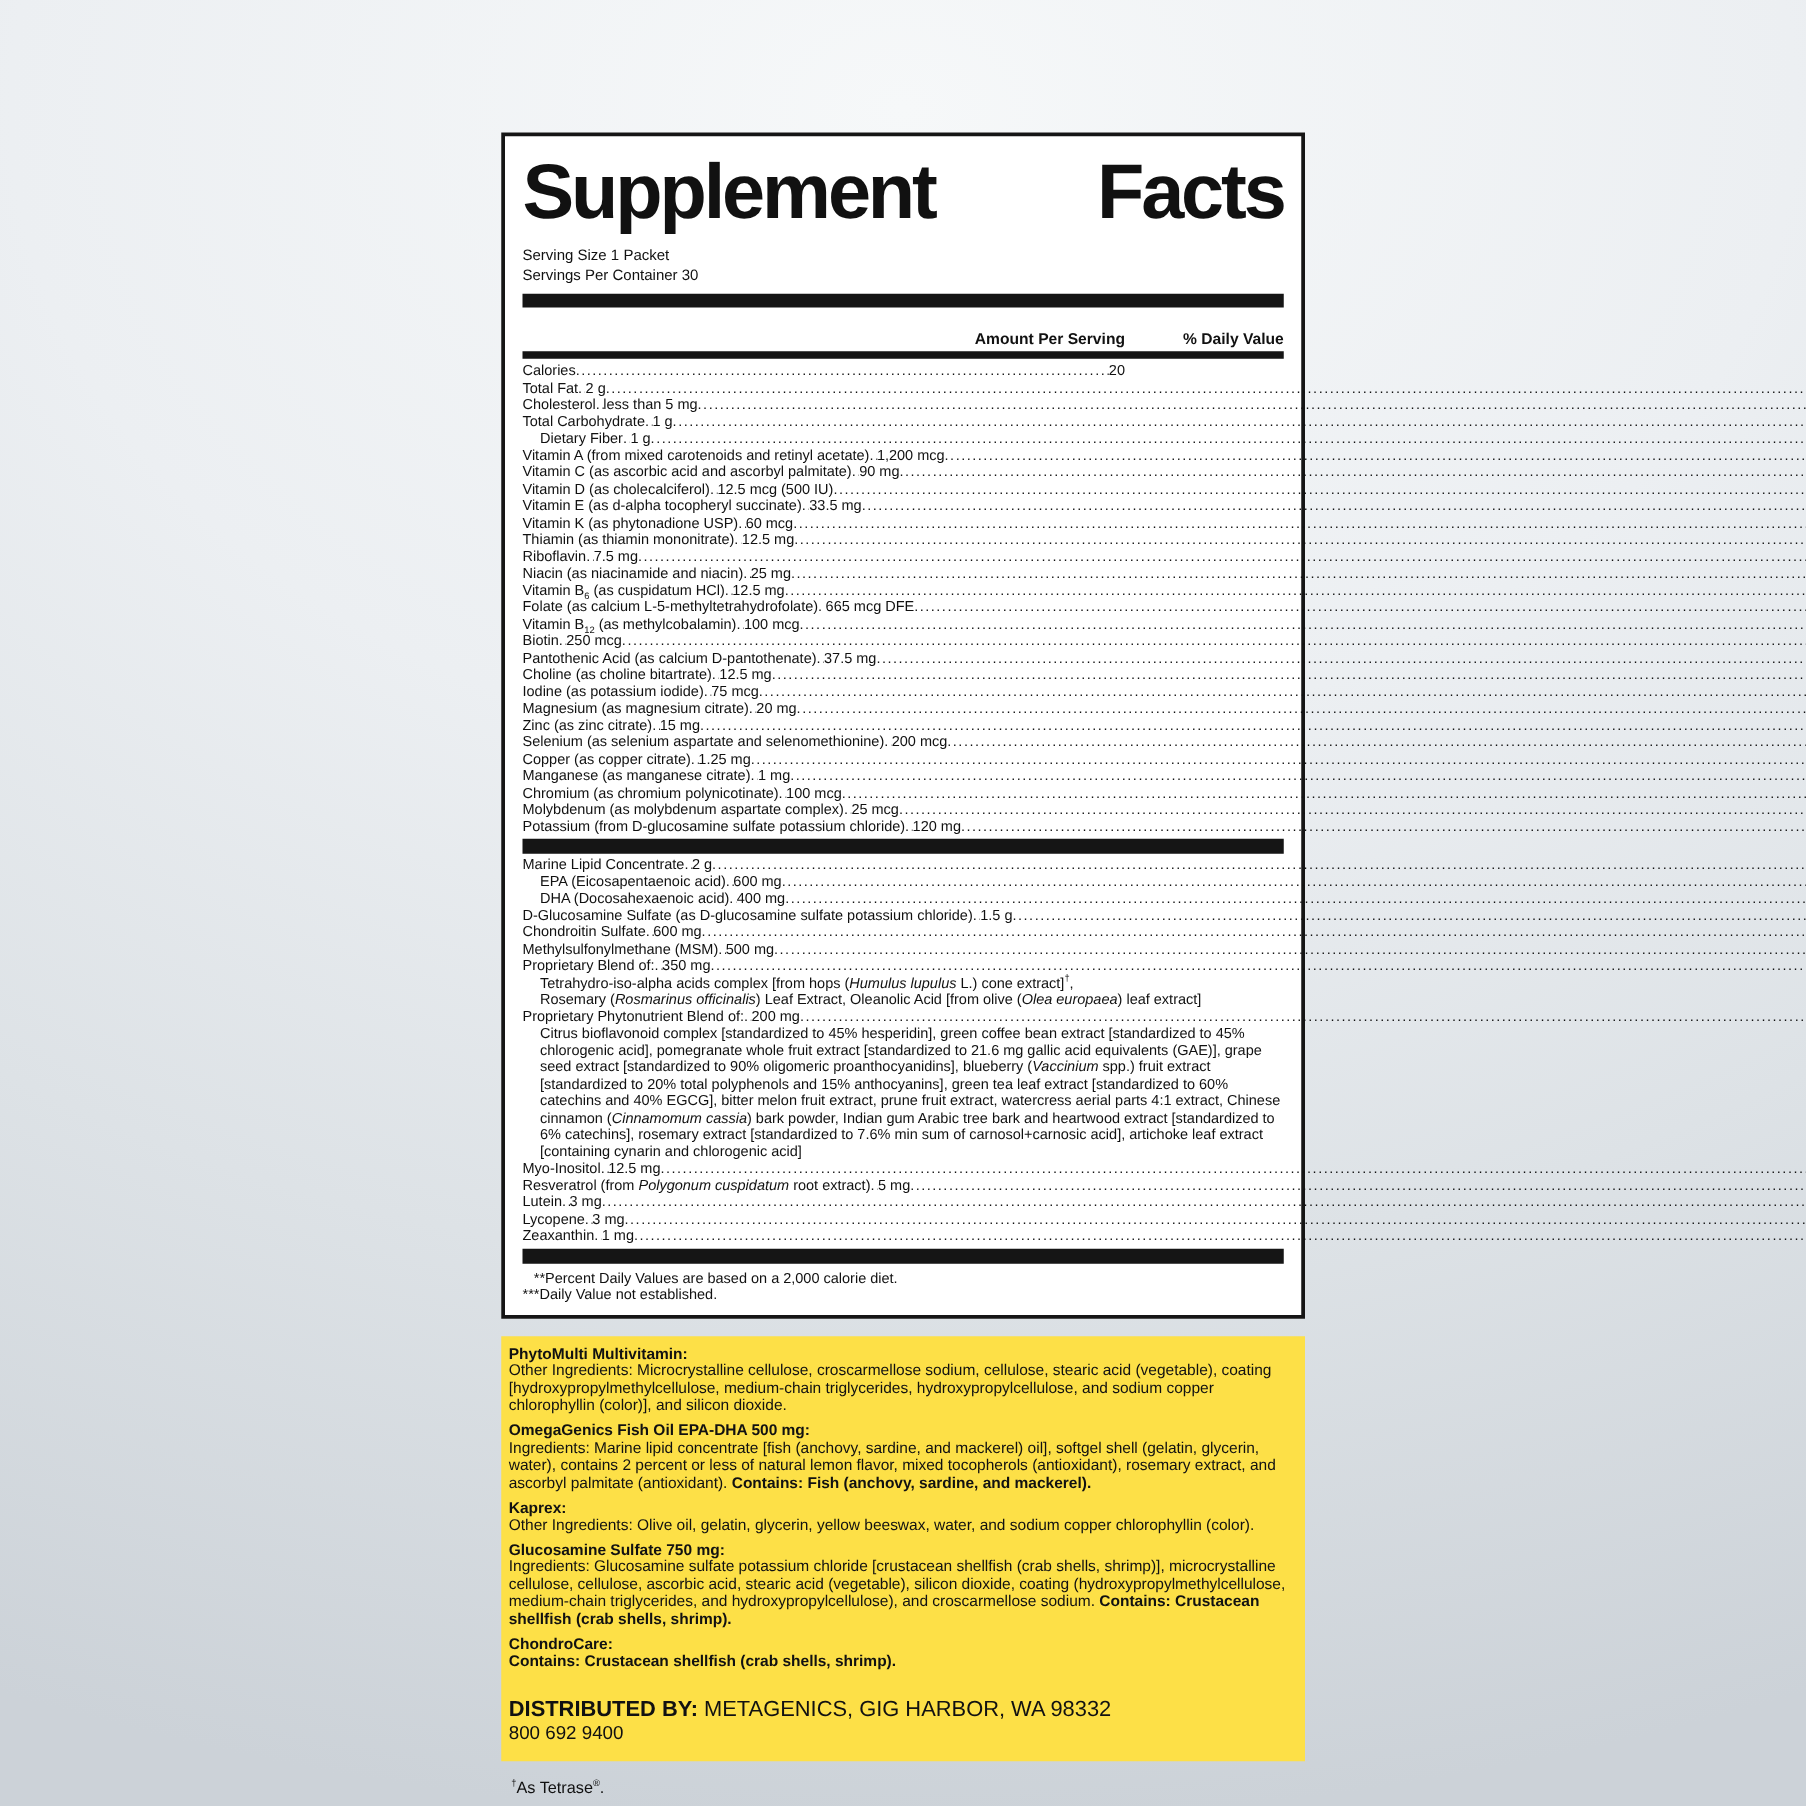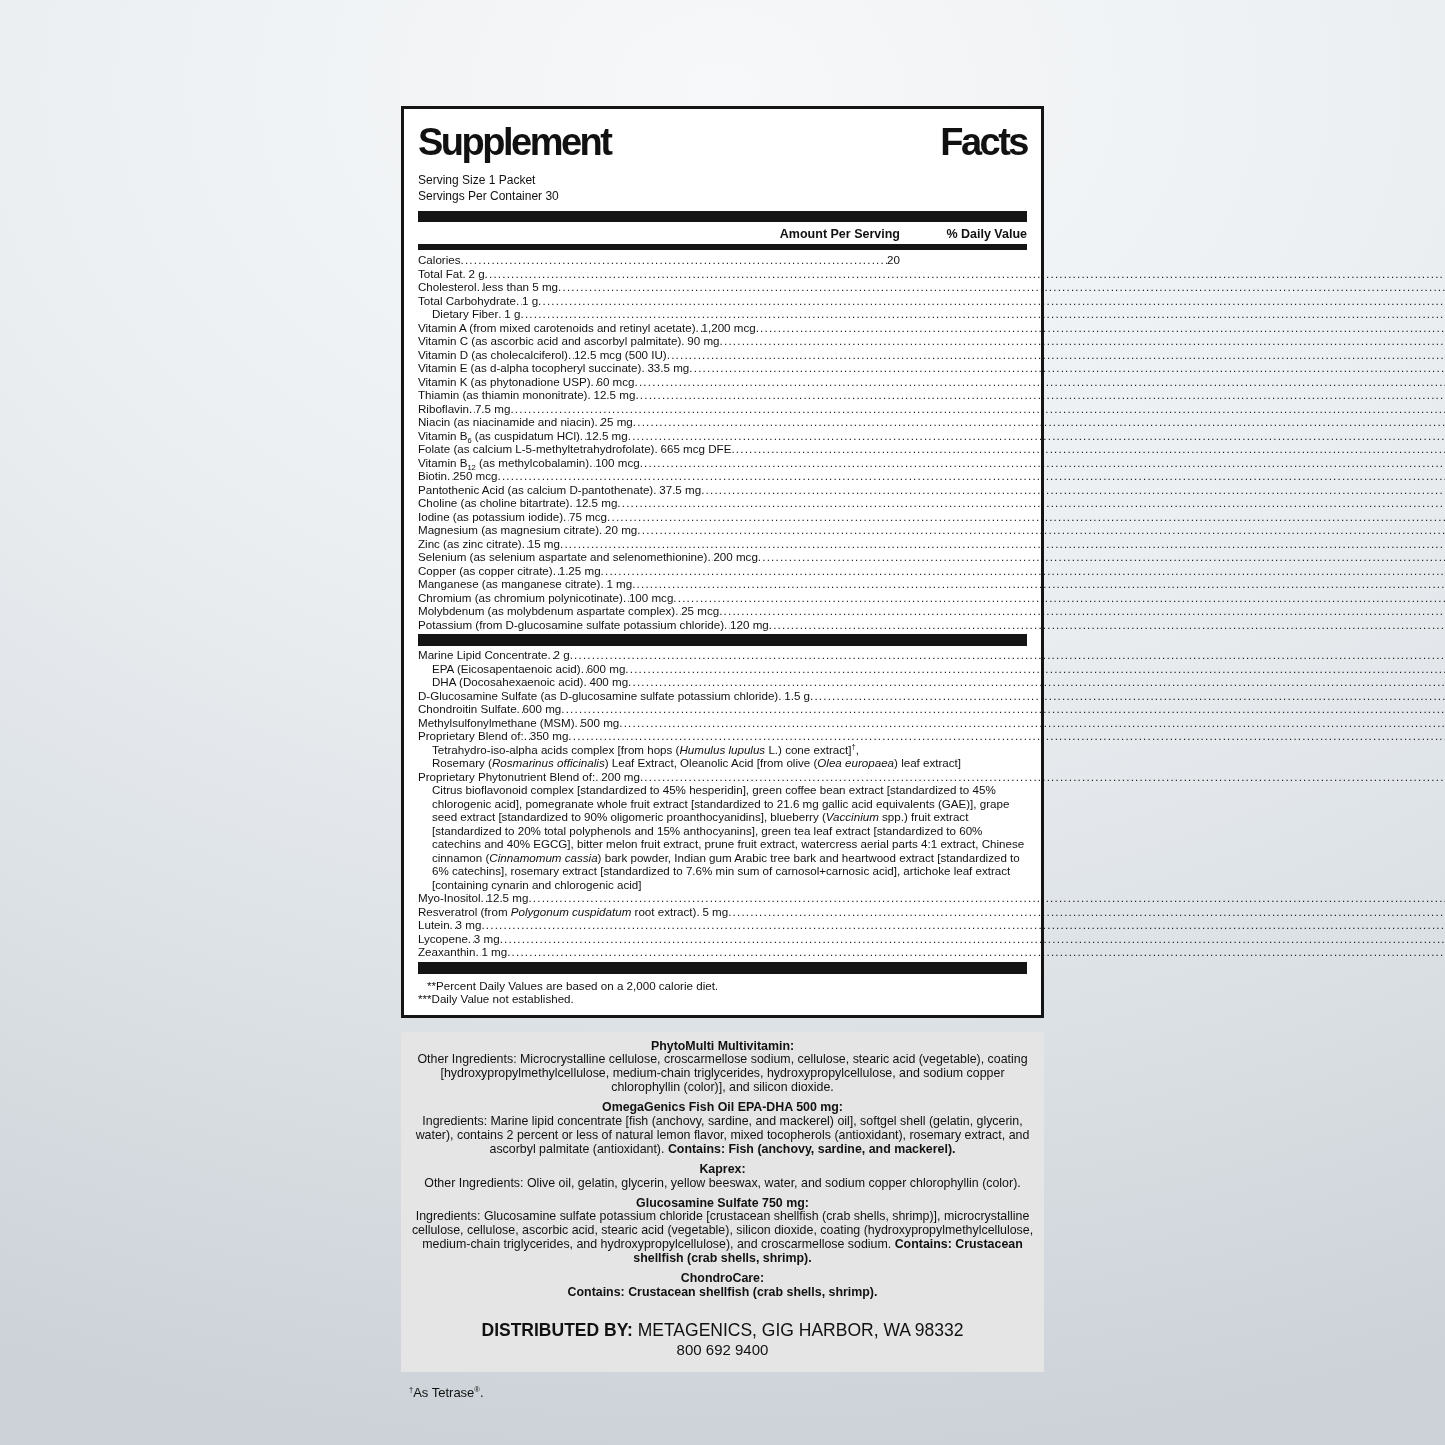--- a/index.html
+++ b/index.html
@@ -17,30 +17,30 @@
   
   .panel {
     margin-top: 106px;
     width: 609px;
     background: #fff;
     border: 3px solid #151515;
     padding: 12px 14px 9px 14px;
   }
   .title-row {
     display: flex; justify-content: space-between; align-items: baseline;
-    font-weight: bold; font-size: 38px; line-height: 1.0;
+    font-weight: bold; font-size: 62px; line-height: 1.0;
     letter-spacing: -2.5px; margin: 2px 0 12px 0;
   }
   .serving { font-size: 12px; line-height: 15.5px; }
 
   .bar { background: #151515; }
   .bar-thick1 { height: 11px; margin-top: 7px; }
   .hdr { display: flex; align-items: baseline; font-weight: bold; font-size: 12.5px; padding: 5px 0 3px 0; }
   .hdr-spacer { flex: 1; }
-  .hdr-tail { flex: 0 0 127px; display: flex; justify-content: flex-end; }
+  .hdr-tail { flex: 0 0 127px; display: flex; justify-content: flex-end; margin-top: 13px; }
   .bar-thin { height: 6px; margin-bottom: 3px; }
   .bar-thick2 { height: 12px; margin: 3px 0 2px 0; }
   .bar-thick3 { height: 12px; margin: 3px 0 5px 0; }
 
   .frow { display: flex; align-items: flex-end; font-size: 11.6px; line-height: 13.5px; }
   .rn { white-space: nowrap; flex: 0 0 auto; }
   .rn.ind { padding-left: 14px; }
   .dots { flex: 1 1 0; overflow: hidden; white-space: nowrap; letter-spacing: 1.2px; min-width: 6px; }
   .ra { white-space: nowrap; flex: 0 0 auto; }
   .tail { flex: 0 0 127px; display: flex; align-items: baseline; }
@@ -55,23 +55,23 @@
   .b { font-weight: bold; }
   .i { font-style: italic; }
 
   .fn { font-size: 11.6px; line-height: 13.5px; }
   .fn-first { padding-left: 9px; margin-top: 2px; }
 
   
   .ingredients {
     margin-top: 14px;
     width: 631px;
-    background: #e5e5e5;
+    background: #fde047;
     padding: 8px 6px 12px 6px;
-    font-size: 12.4px; line-height: 13.9px; text-align: center;
+    font-size: 12.4px; line-height: 13.9px;
   }
   .ing-sec { margin-top: 6px; }
   .ing-sec:first-child { margin-top: 0; }
   .ing-heading { font-weight: bold; }
   .ing-para { }
 
   .distrib { margin-top: 20px; font-size: 17.5px; line-height: 20px; }
   .distrib-label { font-weight: bold; }
   .phone { font-size: 15px; line-height: 20px; }
 

